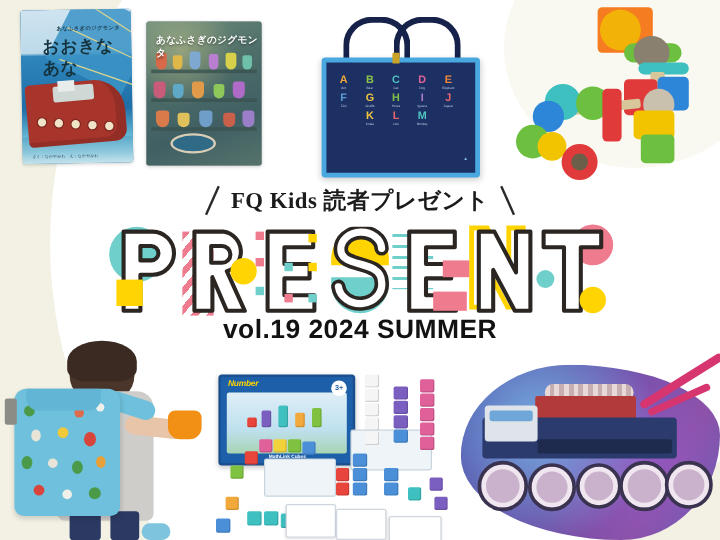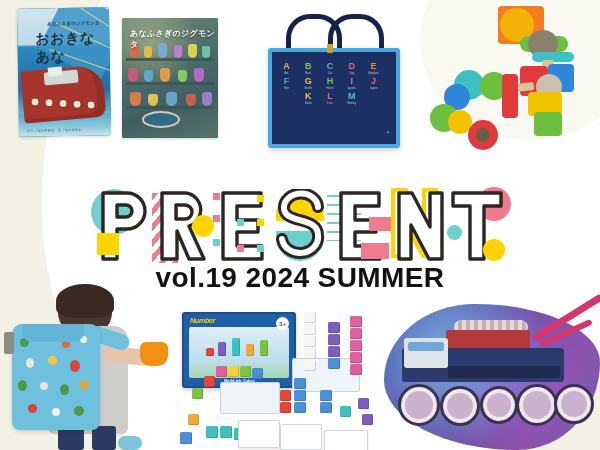--- a/index.html
+++ b/index.html
@@ -169,21 +169,21 @@
   
   .present{position:absolute;left:0;right:0;top:186px;height:80px;
     display:flex;align-items:center;justify-content:center;gap:3px;}
   .ltr{position:relative;width:56px;height:74px;display:block;}
   .ltr svg{position:relative;z-index:3;display:block;}
   .deco{position:absolute;z-index:1;}
   .deco.front{z-index:4;}
 
   
   .subt{position:absolute;left:0;right:0;top:262px;text-align:center;
-    font-size:28px;font-weight:700;color:#121212;letter-spacing:.4px;}
+    font-size:22px;font-weight:700;color:#121212;letter-spacing:.4px;}
 </style>
 </head>
 <body>
 
 <div id="stage">
 
   <div class="bg-cream"></div>
   <div class="bg-white-oval"></div>
   <div class="bg-white-oval2"></div>
   <div class="bg-corner-tr"></div>
@@ -420,20 +420,25 @@
     <div class="rv-cab"></div>
     <div class="rv-win"></div>
     <div class="rv-mid"></div>
     <div class="rv-wheel" style="left:14px;top:80px;width:36px;height:36px;"></div>
     <div class="rv-wheel" style="left:56px;top:82px;width:34px;height:34px;"></div>
     <div class="rv-wheel" style="left:96px;top:82px;width:32px;height:32px;"></div>
     <div class="rv-wheel" style="left:132px;top:80px;width:36px;height:36px;"></div>
     <div class="rv-wheel" style="left:170px;top:80px;width:34px;height:34px;"></div>
   </div>
 
+  <div class="hdr">
+    <span class="slash l"></span>
+    <span class="hdr-txt">FQ Kids 読者プレゼント</span>
+    <span class="slash r"></span>
+  </div>
 
   <div class="present">
 
     <span class="ltr">
       <span class="deco" style="left:-4px;top:0px;width:46px;height:46px;border-radius:50%;background:#6fcfcb;"></span>
       <span class="deco front" style="left:2px;top:44px;width:22px;height:22px;background:#ffd400;"></span>
       <svg width="56" height="74" viewBox="0 0 56 74">
         <path d="M8 4 H32 a18 18 0 0 1 0 36 H22 V70 H8 Z M22 16 V28 H31 a6 6 0 0 0 0-12 Z" fill="#fff" stroke="#2b2622" stroke-width="3.4" stroke-linejoin="round"></path>
       </svg>
     </span>

